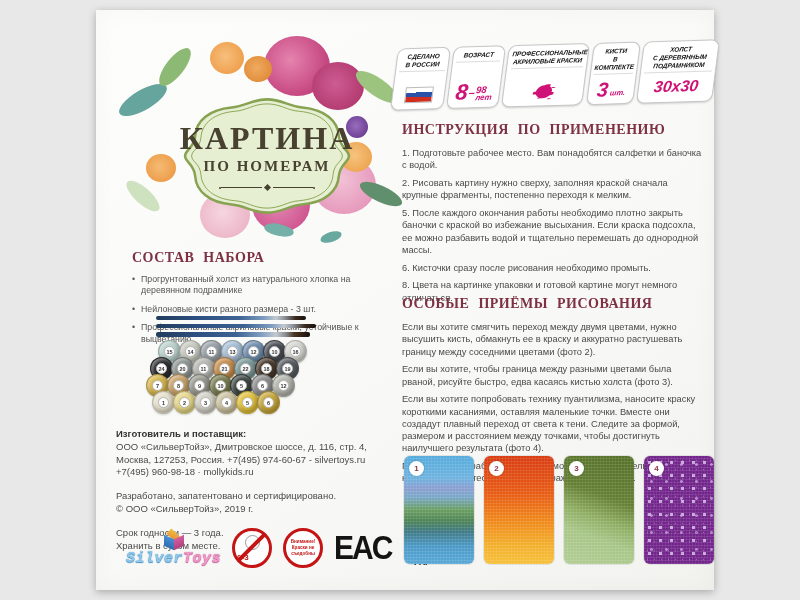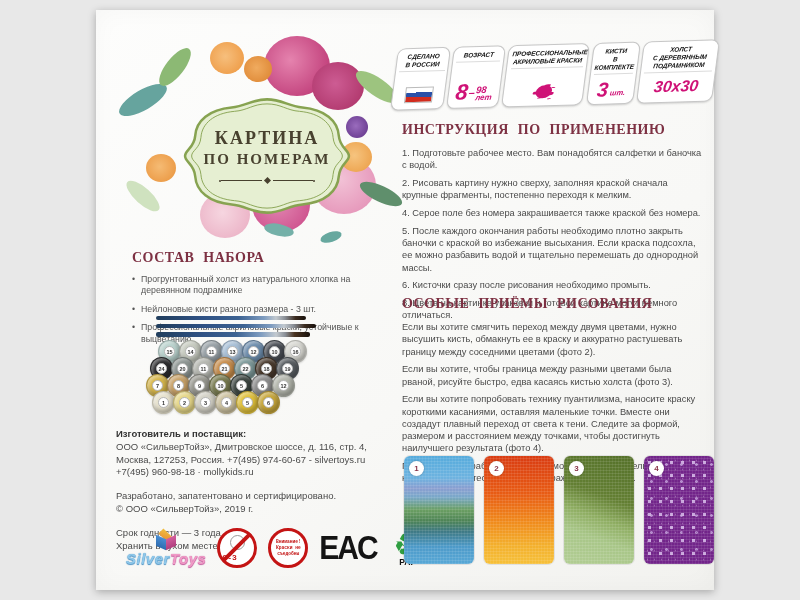--- a/index.html
+++ b/index.html
@@ -22,21 +22,21 @@
   .leaf{position:absolute;border-radius:50%;}
   .l1{width:54px;height:20px;left:2px;top:54px;background:#66a49e;transform:rotate(-30deg);}
   .l2{width:46px;height:18px;left:38px;top:22px;background:#8cb974;transform:rotate(-52deg);}
   .l3{width:50px;height:18px;left:238px;top:42px;background:#9dc47f;transform:rotate(35deg);}
   .l4{width:46px;height:16px;left:244px;top:150px;background:#5f8f6c;transform:rotate(25deg);}
   .l5{width:42px;height:16px;left:8px;top:152px;background:#cfe2bf;transform:rotate(42deg);}
   .l6{width:30px;height:12px;left:150px;top:188px;background:#74b0a8;transform:rotate(12deg);}
   .l7{width:22px;height:10px;left:206px;top:196px;background:#67a89f;transform:rotate(-18deg);}
   .plaque{position:absolute;left:64px;top:58px;width:178px;height:124px;z-index:2;}
   .plaque-text{position:absolute;left:64px;top:58px;width:178px;height:124px;z-index:3;display:flex;flex-direction:column;align-items:center;justify-content:center;font-family:"Liberation Serif",serif;color:#48412f;}
-  .plaque-text .t1{font-size:18px;font-weight:bold;letter-spacing:2px;line-height:1;}
+  .plaque-text .t1{font-size:32px;font-weight:bold;letter-spacing:2px;line-height:1;}
   .plaque-text .t2{font-size:15px;font-weight:bold;letter-spacing:2px;margin-top:4px;}
   .tdivider{display:flex;align-items:center;margin-top:10px;width:96px;}
   .tdivider .ln{flex:1;height:1px;background:#48412f;}
   .tdivider .dm{width:5px;height:5px;background:#48412f;transform:rotate(45deg);margin:0 3px;}
   .tdivider .dt{width:2px;height:2px;border-radius:50%;background:#48412f;}
 
   
   .badges{position:absolute;left:298px;top:34px;width:322px;height:62px;display:flex;gap:3px;transform:rotate(-1.6deg);}
   .badge{background:#fff;border:1.5px solid #c7c7c7;border-radius:8px;transform:skewX(-9deg);display:flex;flex-direction:column;align-items:center;justify-content:space-between;padding:4px 2px 3px;box-shadow:0 1px 2px rgba(0,0,0,.16);box-sizing:border-box;}
   .badge .hd{font-size:6.4px;font-weight:bold;font-style:italic;text-align:center;line-height:1.25;color:#111;border-bottom:1px solid #dcdcdc;padding-bottom:2px;width:96%;}
@@ -73,29 +73,29 @@
   .pot-row{display:flex;margin-top:-6px;}
   .pot{width:23px;height:23px;border-radius:50%;margin-right:-2px;position:relative;border:1px solid rgba(0,0,0,.18);box-shadow:inset -2px -3px 4px rgba(0,0,0,.28),inset 2px 2px 3px rgba(255,255,255,.4),0 1px 2px rgba(0,0,0,.15);box-sizing:border-box;}
   .pot b{position:absolute;left:5px;top:5px;width:11px;height:11px;border-radius:50%;background:#fff;border:1px solid #b5b5b5;font-size:5.5px;font-weight:bold;color:#333;display:flex;align-items:center;justify-content:center;box-sizing:border-box;}
 
   .manuf{position:absolute;left:20px;top:418px;width:268px;font-size:9.5px;color:#4a4a4a;line-height:1.35;}
   .manuf .mt{font-weight:bold;color:#333;}
   .blk{margin-bottom:11px;}
 
   
   .marks{position:absolute;left:30px;top:506px;width:280px;height:64px;display:flex;align-items:center;gap:11px;}
-  .stoys{width:100px;text-align:center;}
+  .stoys{width:100px;text-align:center;font-family:Liberation Mono, monospace;}
   .cube{width:22px;height:21px;position:relative;margin:0 auto 0;}
   .cube .ct{position:absolute;left:4px;top:-1px;width:13px;height:13px;background:linear-gradient(135deg,#f0c040,#e88a2e);transform:rotate(45deg) scaleY(.55);}
   .cube .cl{position:absolute;left:1px;top:7px;width:10px;height:11px;background:linear-gradient(180deg,#4a8fd4,#2f6cb0);transform:skewY(24deg);}
   .cube .cr{position:absolute;left:11px;top:7px;width:10px;height:11px;background:linear-gradient(180deg,#d45f9e,#b03f7e);transform:skewY(-24deg);}
   .stoys-txt{font-size:15px;font-weight:bold;font-style:italic;letter-spacing:.5px;line-height:1;}
   .stw1{color:#8fc8ea;text-shadow:0 0 1px #4a90c2,0 1px 1px #4a90c2;}
   .stw2{color:#f09ac6;text-shadow:0 0 1px #c2589a,0 1px 1px #c2589a;}
-  .sign{width:40px;height:40px;border:3.5px solid #c41414;border-radius:50%;position:relative;box-sizing:border-box;background:#fff;flex:0 0 auto;font-family:Liberation Mono, monospace;}
+  .sign{width:40px;height:40px;border:3.5px solid #c41414;border-radius:50%;position:relative;box-sizing:border-box;background:#fff;flex:0 0 auto;}
   .sign-age .slash{position:absolute;left:15px;top:-3px;width:4px;height:38px;background:#c41414;transform:rotate(45deg);}
   .sign-age .baby{position:absolute;left:10px;top:4px;width:13px;height:13px;border-radius:50%;border:1.5px solid #9a9a9a;}
   .sign-age .agetxt{position:absolute;left:2px;bottom:3px;font-size:8px;font-weight:bold;color:#c41414;}
   .sign-warn{display:flex;align-items:center;justify-content:center;}
   .warntxt{font-size:4.6px;font-weight:bold;color:#c41414;text-align:center;line-height:1.3;}
   .eac{font-size:30px;font-weight:900;color:#141414;letter-spacing:-2px;transform:scaleY(1.12);line-height:1;flex:0 0 auto;}
   .recy{position:relative;width:40px;text-align:center;flex:0 0 auto;}
   .recy .glyph{font-size:32px;line-height:1;color:#2f9e41;}
   .recy .rnum{position:absolute;left:0;right:0;top:13px;font-size:8.5px;font-weight:bold;color:#2f9e41;}
   .recy .rmat{font-size:8.5px;font-weight:bold;color:#111;margin-top:-4px;}
@@ -345,21 +345,20 @@
       <div class="rnum">20</div>
       <div class="rmat">PAP</div>
     </div>
   </div>
 
   <div class="instr">
     <div class="sec-h">ИНСТРУКЦИЯ ПО ПРИМЕНЕНИЮ</div>
     <div class="instr-items">
       <p>1. Подготовьте рабочее место. Вам понадобятся салфетки и баночка с водой.</p>
       <p>2. Рисовать картину нужно сверху, заполняя краской сначала крупные фрагменты, постепенно переходя к мелким.</p>
-      <p>4. Серое поле без номера закрашивается также краской без номера.</p>
       <p>5. После каждого окончания работы необходимо плотно закрыть баночки с краской во избежание высыхания. Если краска подсохла, ее можно разбавить водой и тщательно перемешать до однородной массы.</p>
       <p>6. Кисточки сразу после рисования необходимо промыть.</p>
       <p>8. Цвета на картинке упаковки и готовой картине могут немного отличаться.</p>
     </div>
   </div>
 
   <div class="tech">
     <div class="sec-h">ОСОБЫЕ ПРИЁМЫ РИСОВАНИЯ</div>
     <div class="tech-paras">
       <p>Если вы хотите смягчить переход между двумя цветами, нужно высушить кисть, обмакнуть ее в краску и аккуратно растушевать границу между соседними цветами (фото 2).</p>

